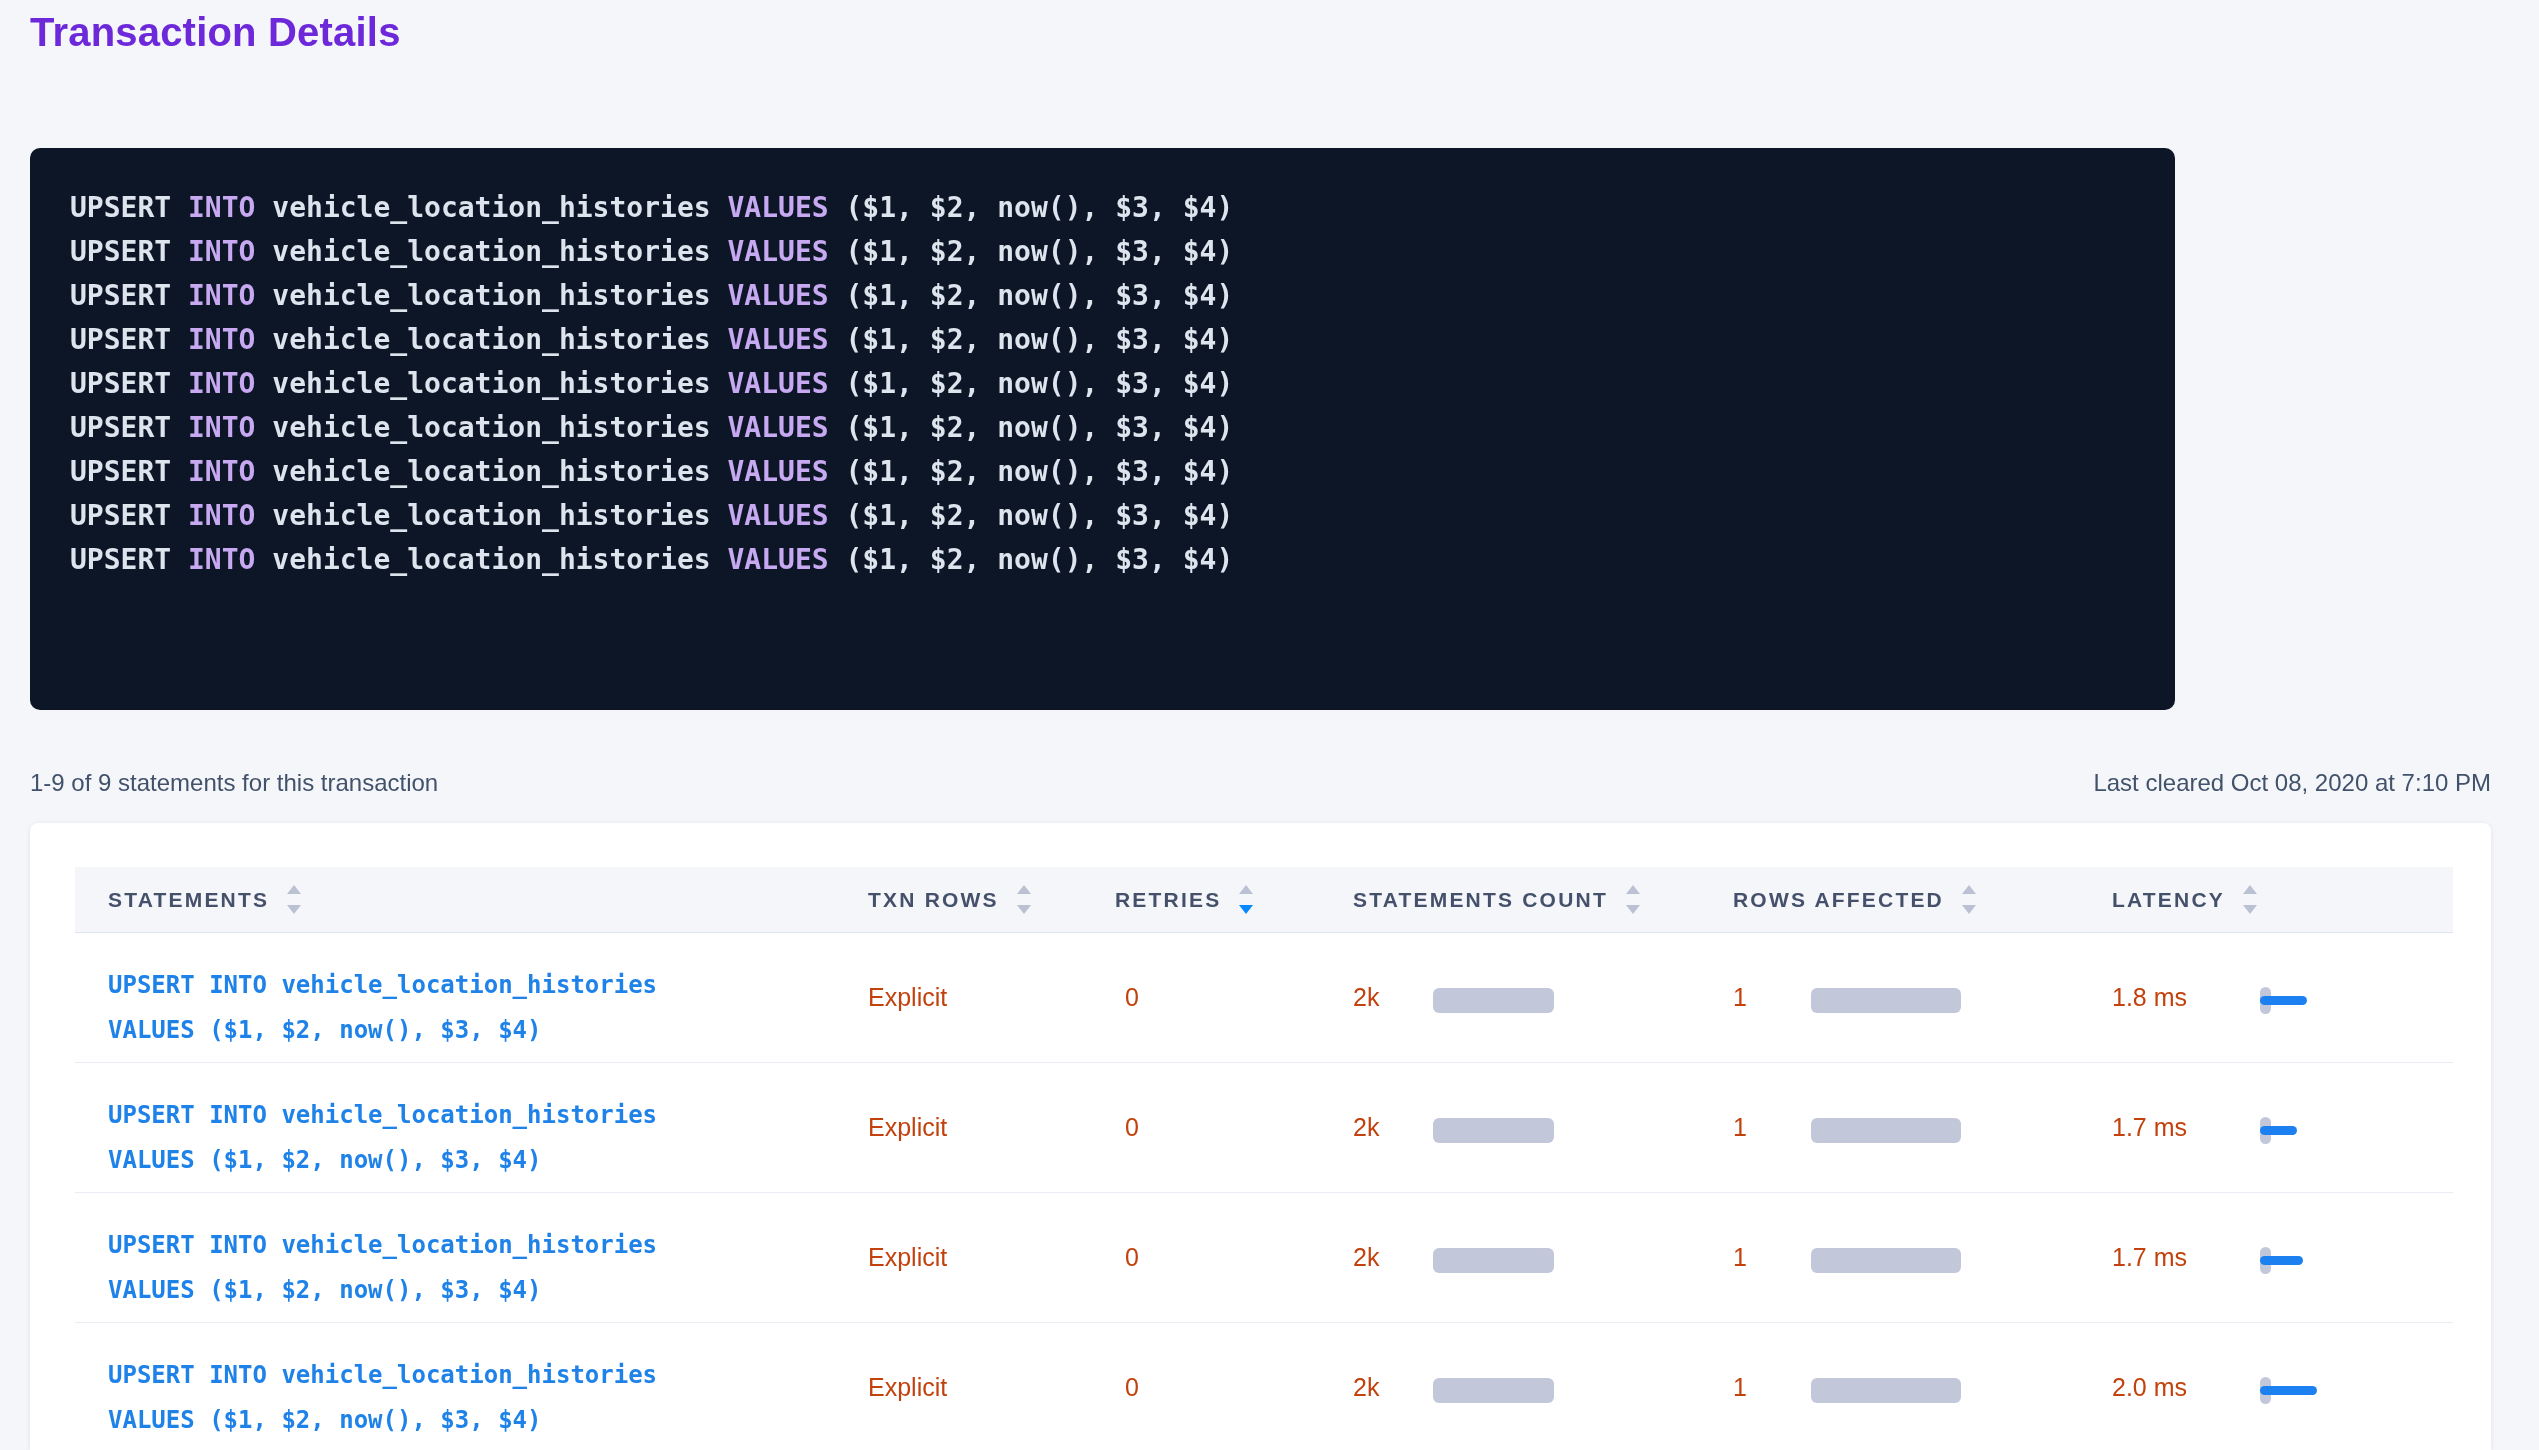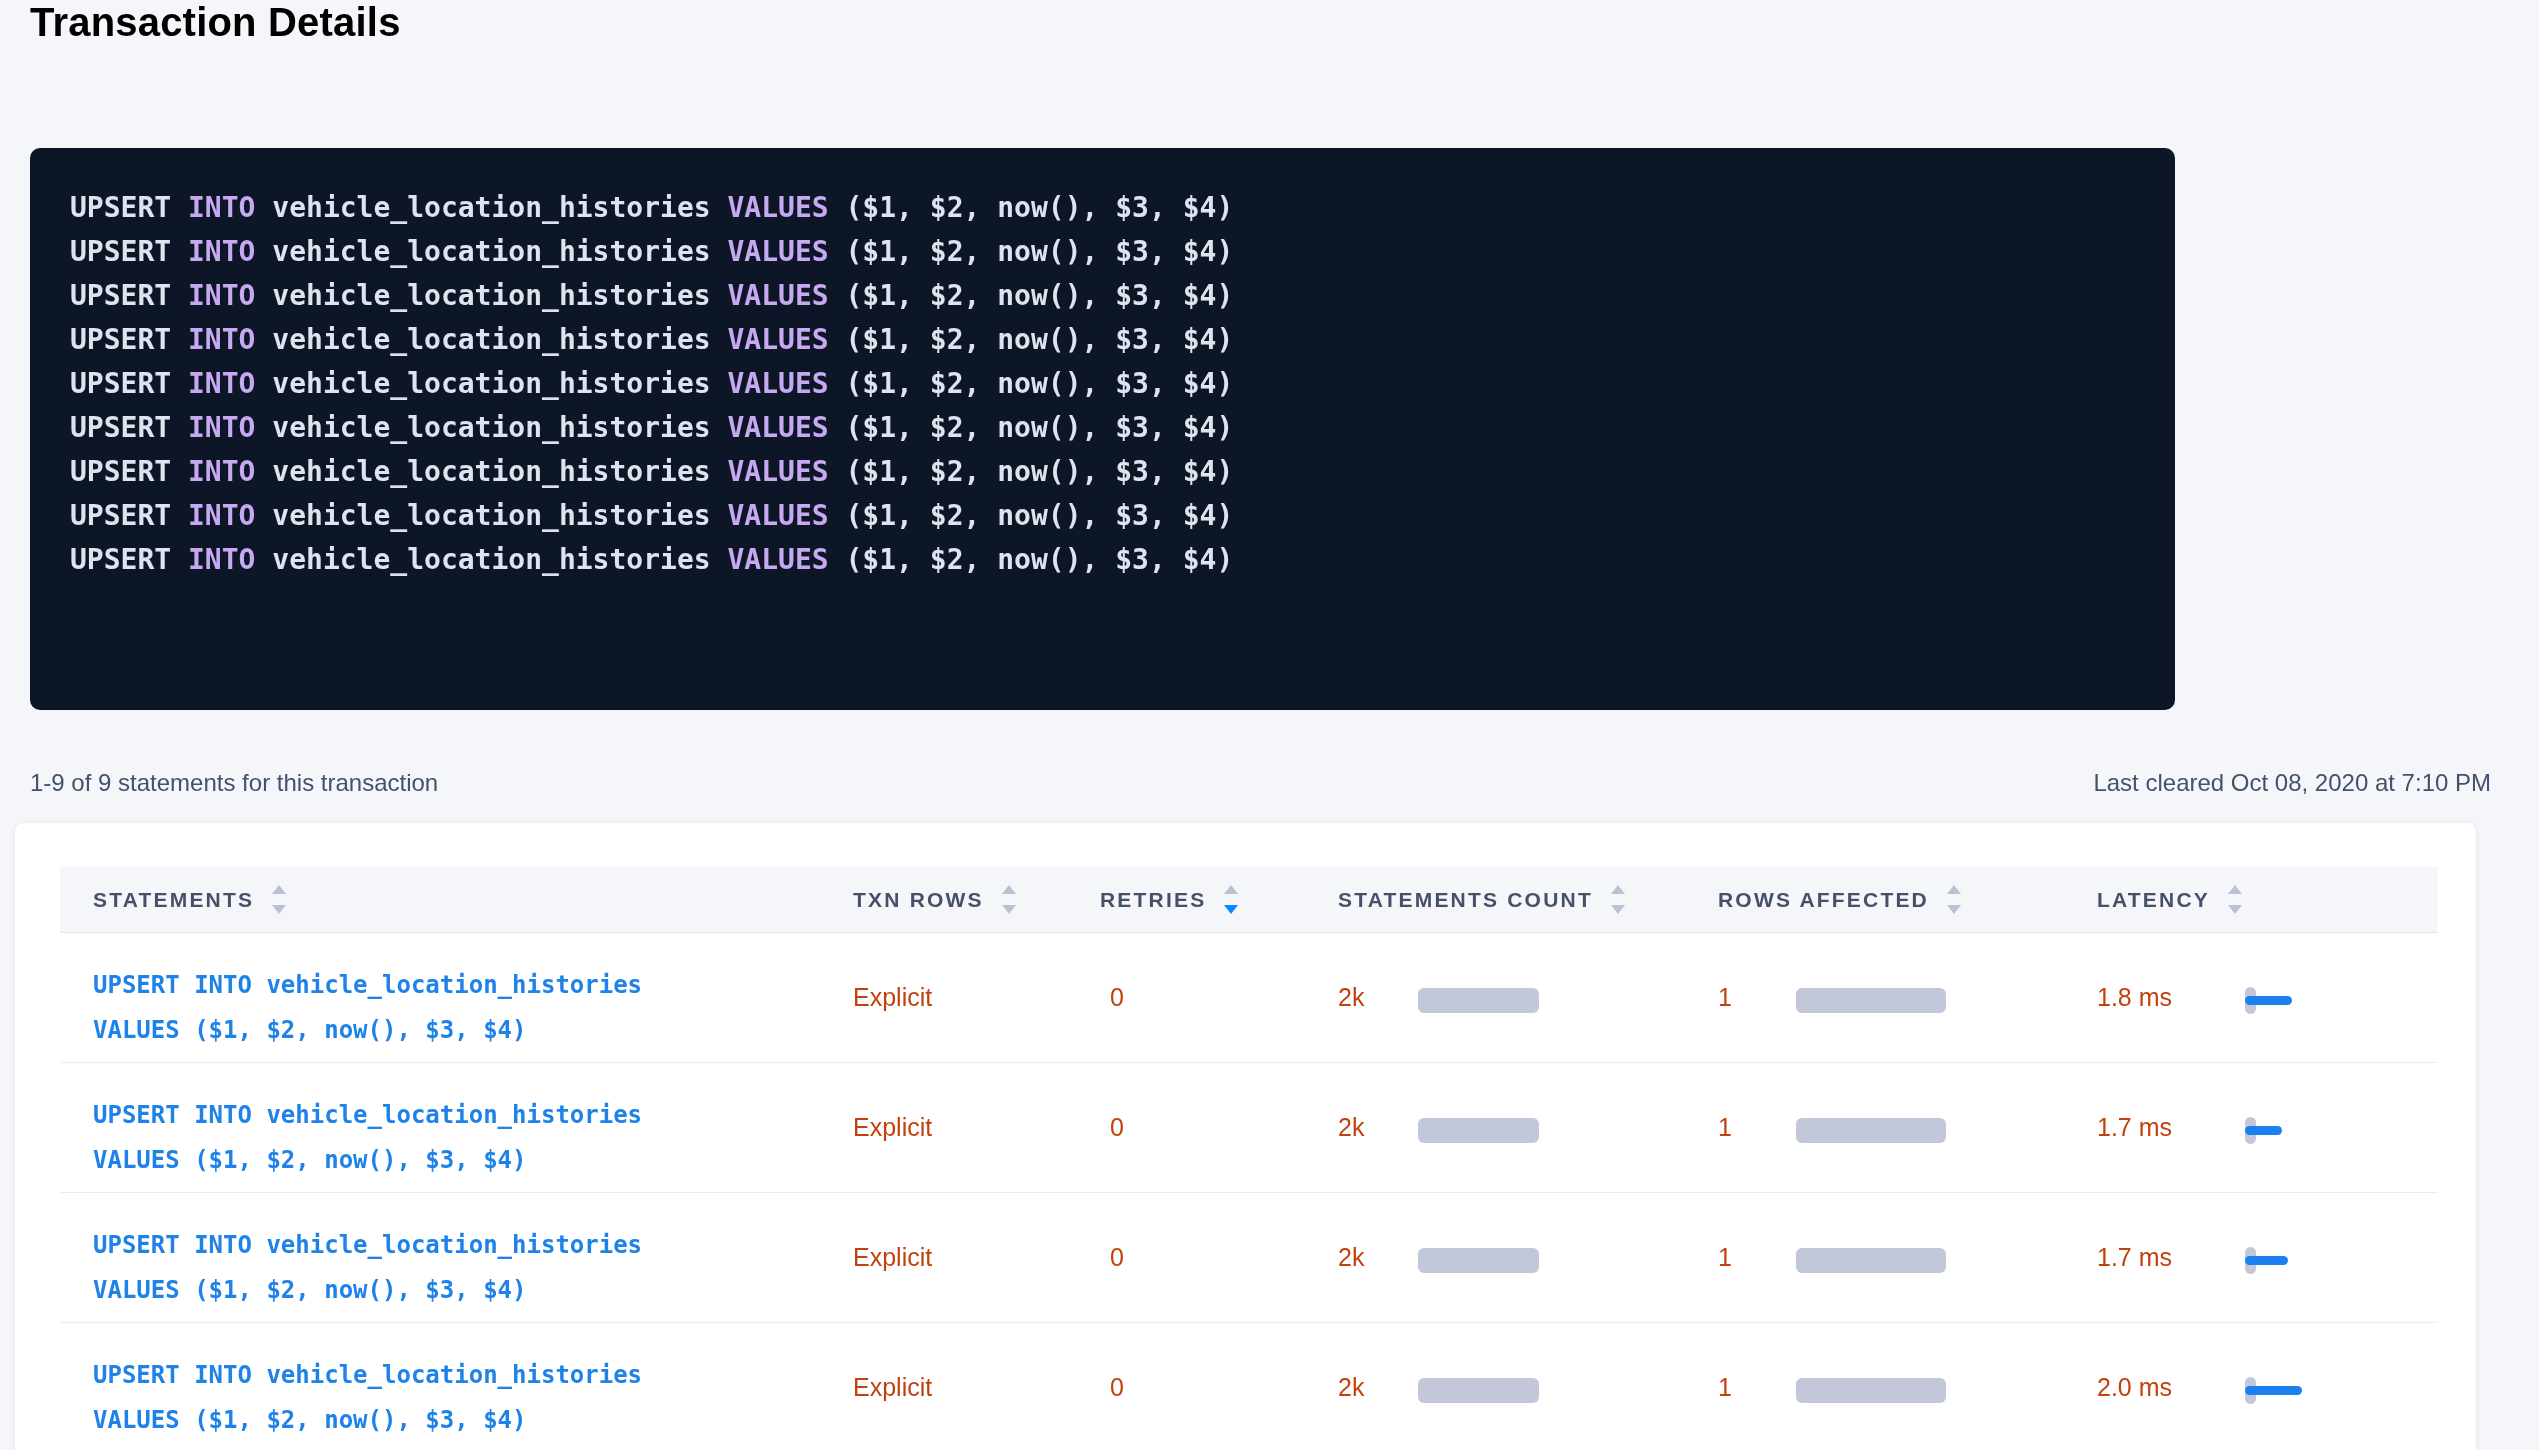--- a/index.html
+++ b/index.html
@@ -5,22 +5,22 @@
   * { margin:0; padding:0; box-sizing:border-box; }
   html,body { background:#e9edf2; }
 
   .viewport {
     position:relative; width:2539px; height:1450px; overflow:hidden;
     background:#f4f6fa;
     font-family:"Liberation Sans", sans-serif; color:#222c3f;
   }
 
   .page-title {
-    position:absolute; left:30px; top:0;
-    font-size:40px; font-weight:700; letter-spacing:.2px; color:#000000;
+    position:absolute; left:30px; top:10px;
+    font-size:40px; font-weight:700; letter-spacing:.2px; color:#6d28d9;
   }
 
   
   .sql-box {
     position:absolute; left:30px; top:148px; width:2145px; height:562px;
     background:#0d1626; border-radius:10px;
     padding:38px 0 0 40px;
     font-family:"DejaVu Sans Mono","Liberation Mono",monospace;
     font-size:28px; font-weight:700; line-height:44px; color:#dde4ee;
     white-space:nowrap; overflow:hidden;
@@ -29,21 +29,21 @@
 
   
   .summary-row {
     position:absolute; left:30px; top:769px; width:2461px;
     display:flex; justify-content:space-between; align-items:center;
     font-size:24px; color:#42526b;
   }
 
   
   .card {
-    position:absolute; left:15px; top:823px; width:2461px; height:627px;
+    position:absolute; left:30px; top:823px; width:2461px; height:627px;
     background:#ffffff; border-radius:8px 8px 0 0;
     box-shadow:0 1px 5px rgba(40,55,90,.10);
     padding:44px 38px 0 45px; overflow:hidden;
   }
 
   .grid-cols {
     display:grid;
     grid-template-columns:793px 247px 238px 380px 379px 341px;
   }
 

